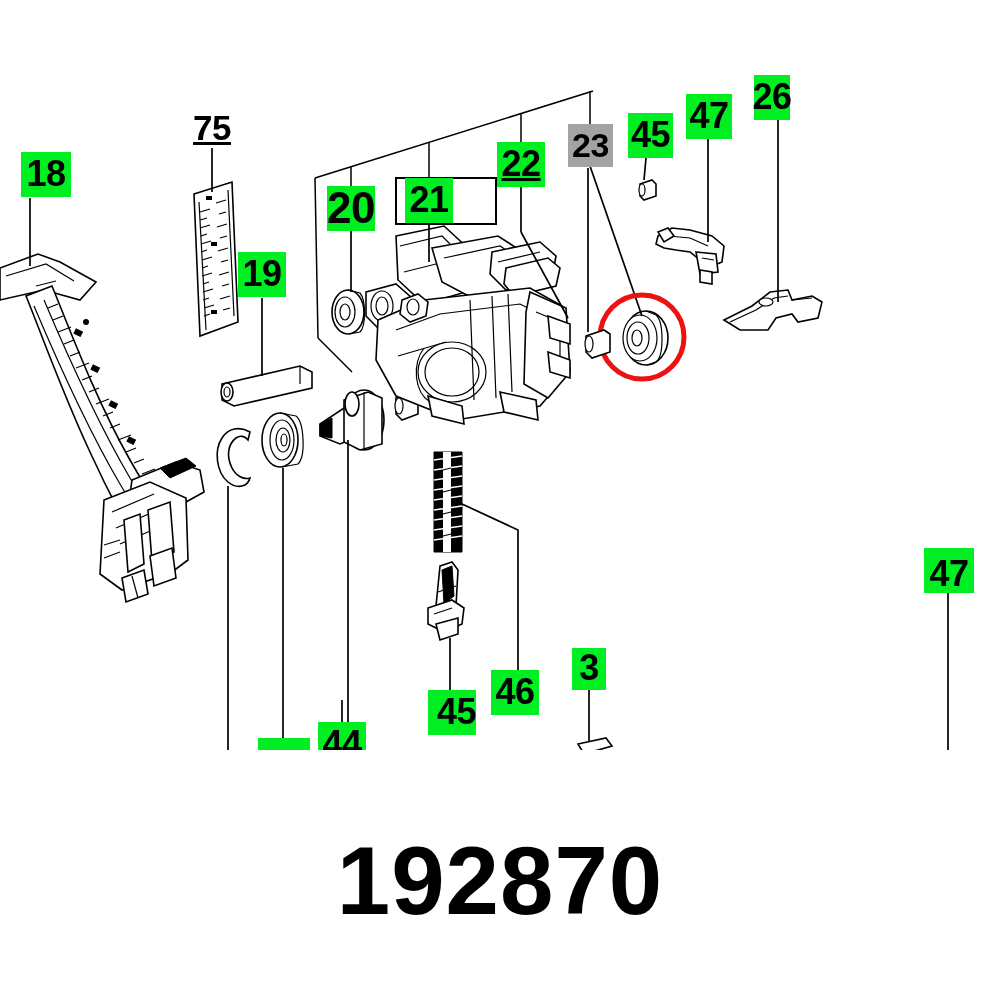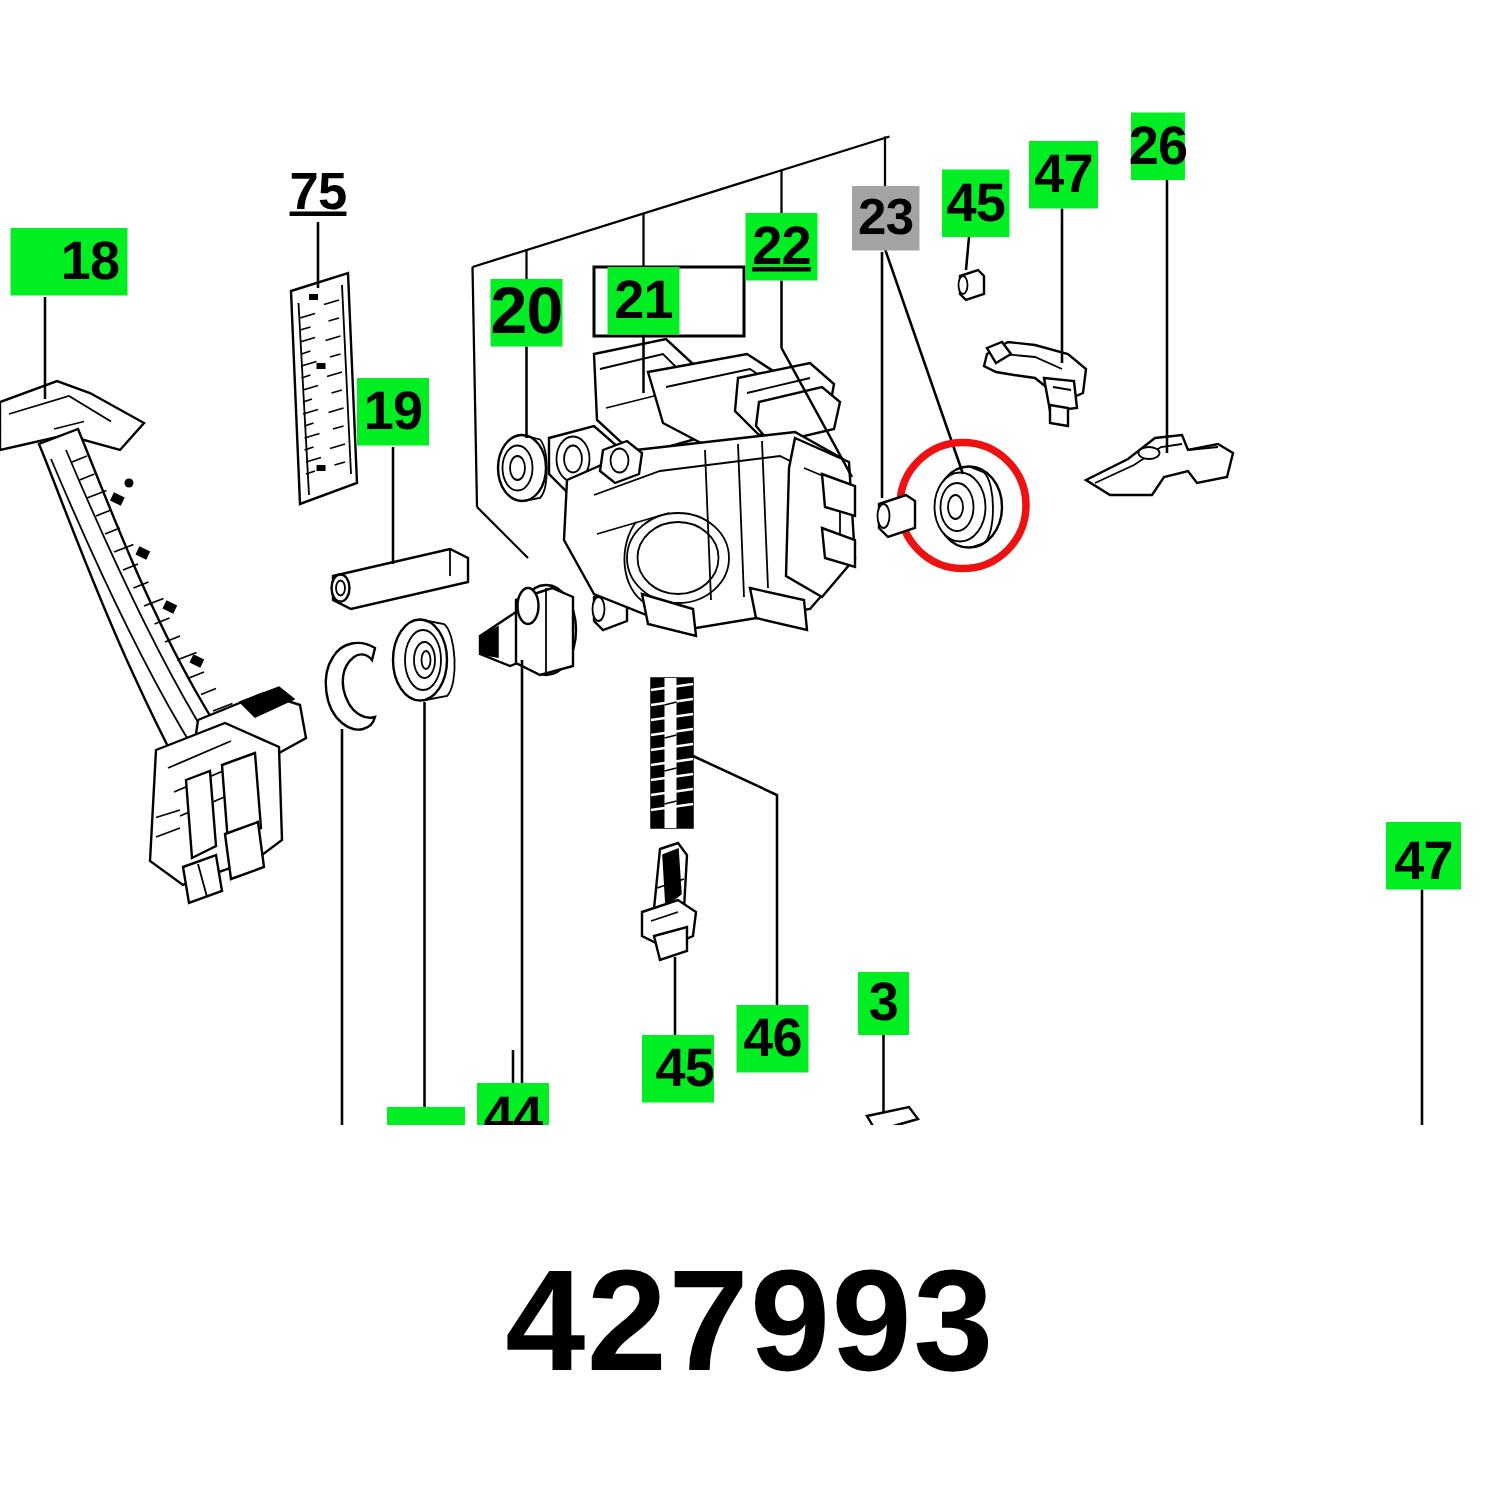--- a/index.html
+++ b/index.html
@@ -339,21 +339,21 @@
       <path class="fillw" d="M578,744 L606,738 L612,746 L584,754 Z"></path>
     </g>
 
     <line class="lead" x1="342" y1="700" x2="342" y2="750"></line>
 
     <line class="lead" x1="948" y1="593" x2="948" y2="750"></line>
   </svg>
 
   <div id="clip-band"></div>
 
-  <div class="callout green" style="left:7px;top:152px;width:50px;height:45px;font-size:36px;padding-left:28px;">
+  <div class="callout green" style="left:21px;top:152px;width:50px;height:45px;font-size:36px;">
     <span>18</span>
   </div>
 
   <div class="callout plain" style="left:192px;top:108px;width:40px;height:40px;font-size:35px;text-decoration:underline;">
     <span>75</span>
   </div>
 
   <div class="callout green" style="left:238px;top:252px;width:48px;height:45px;font-size:36px;">
     <span>19</span>
   </div>
@@ -402,15 +402,15 @@
   </div>
 
   <div class="callout green" style="left:491px;top:670px;width:48px;height:45px;font-size:36px;">
     <span>46</span>
   </div>
 
   <div class="callout green" style="left:572px;top:648px;width:34px;height:42px;font-size:36px;">
     <span>3</span>
   </div>
 
-  <div id="caption">427993</div>
+  <div id="caption">192870</div>
 
 </div>
 
 </body></html>

